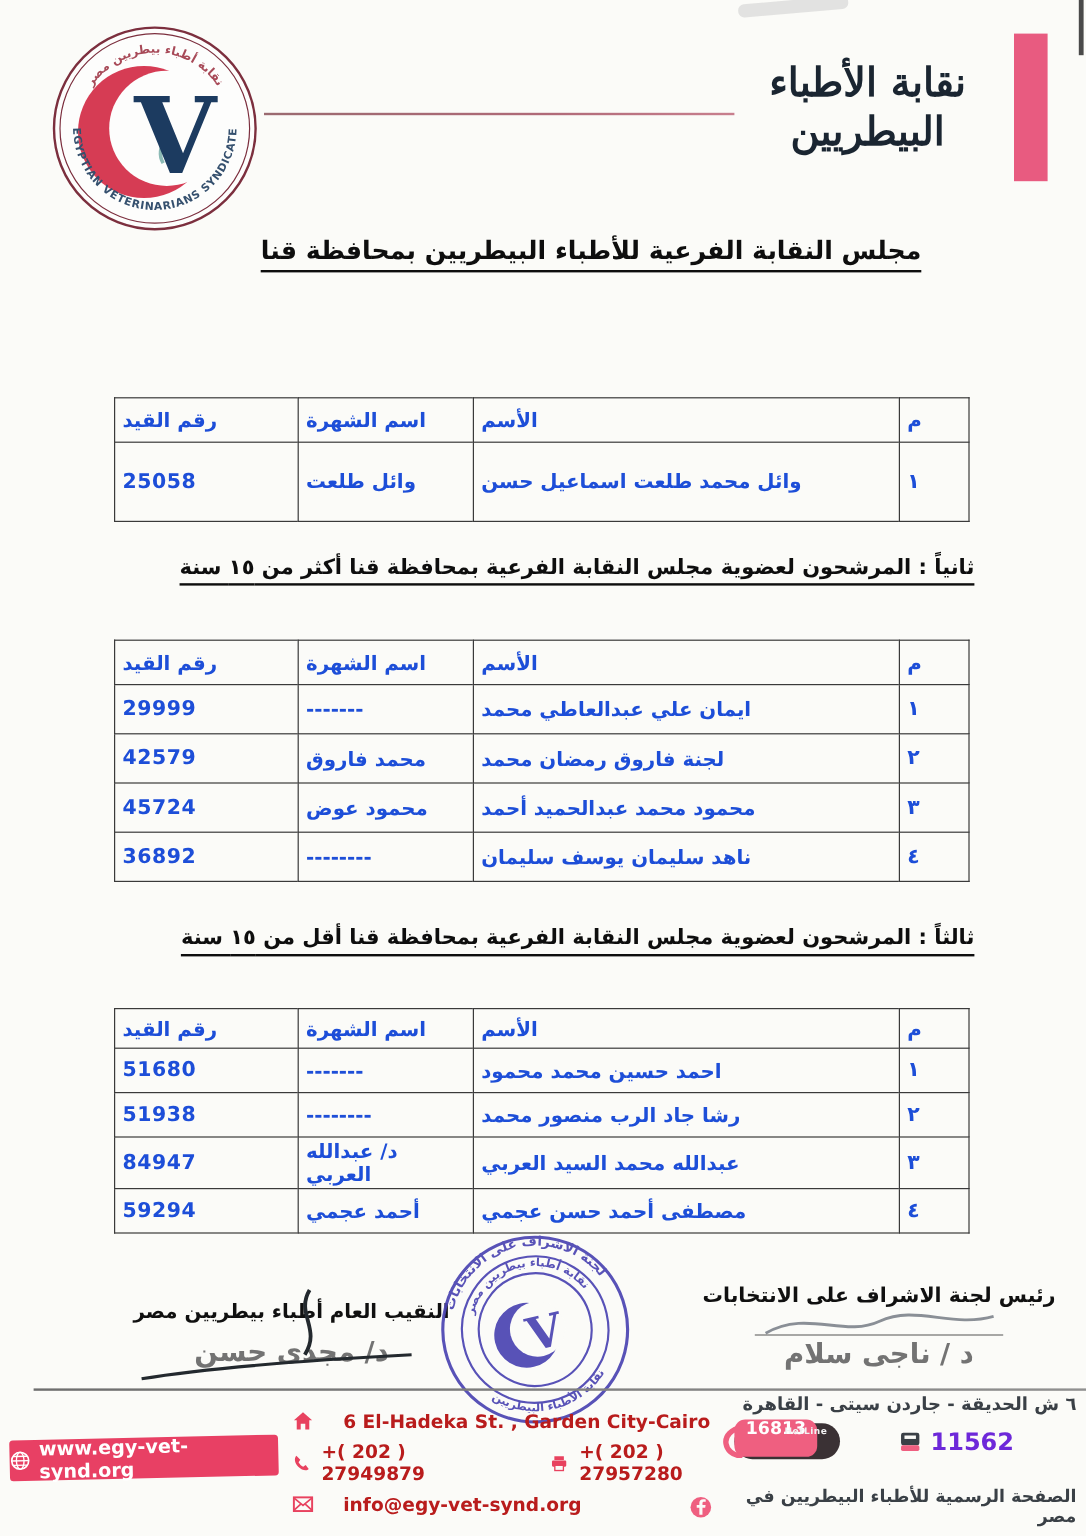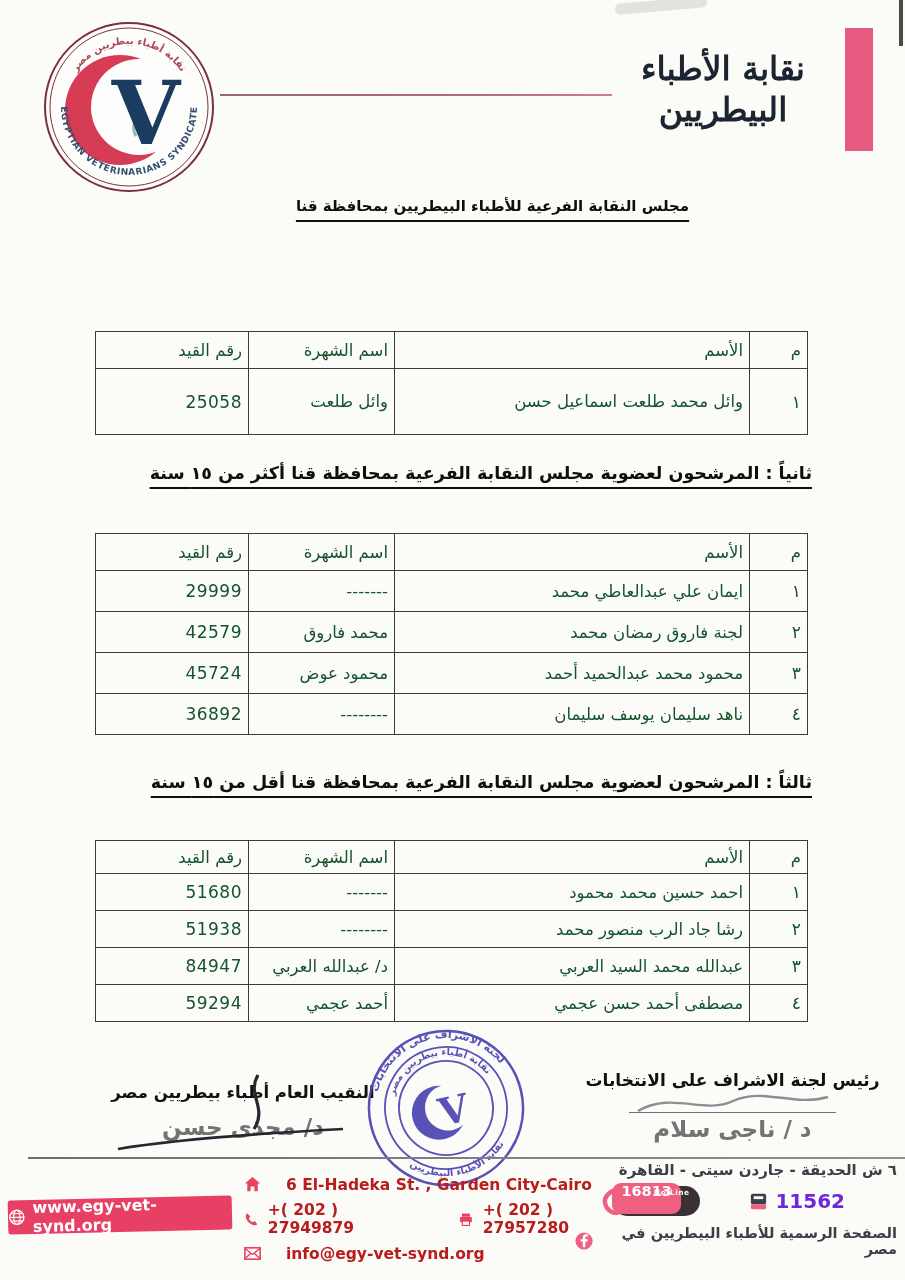--- a/index.html
+++ b/index.html
@@ -21,35 +21,35 @@
     font-size:33px; line-height:1.25; color:#1a2531;
   }
   .pink-bar { position:absolute; left:845px; top:28px; width:28px; height:123px; background:#e85b80; }
   .edge-mark { position:absolute; left:899px; top:0; width:4px; height:46px; background:#4a4a4a; }
   .smudge { position:absolute; left:615px; top:0; width:92px; height:11px; background:#cdcdcd;
     opacity:.55; transform:rotate(-5deg); border-radius:5px; }
 
   
   .doc-title {
     position:absolute; left:80px; right:0; top:197px; text-align:center;
-    direction:rtl; font-weight:800; font-size:15px; color:#0e0e0e;
+    direction:rtl; font-weight:800; font-size:21px; color:#0e0e0e;
     text-decoration:underline; text-underline-offset:9px; text-decoration-thickness:2px;
   }
   .sec-heading {
     position:absolute; right:93px; direction:rtl; font-weight:800; color:#0e0e0e;
     font-size:17.5px; text-decoration:underline; text-underline-offset:8px;
     text-decoration-thickness:1.6px;
   }
   #h1 { top:260px; } #h2 { top:463px; } #h3 { top:772px; }
 
   
   table.roster { position:absolute; left:95px; width:712px; border-collapse:collapse;
     direction:rtl; table-layout:fixed; }
-  .roster th, .roster td { border:1.6px solid #3a3a3a; text-align:right;
-    vertical-align:middle; font-weight:400; color:#14532d; padding:2px 6px; }
+  .roster th, .roster td { border:1.6px solid #3a3a3a; text-align:left;
+    vertical-align:middle; font-weight:700; color:#1d4ed8; padding:2px 6px; }
   .roster th { font-size:16.5px; }
   .roster td.name, .roster td.known { font-size:16.5px; }
   .roster td.no { font-size:17px; }
   .roster td.reg { font-size:17px; letter-spacing:.5px; }
   #t1 { top:331px; } #t1 thead tr { height:37px; } #t1 tbody tr { height:66px; }
   #t2 { top:533px; } #t2 thead tr { height:37px; } #t2 tbody tr { height:41px; }
   #t3 { top:840px; } #t3 thead tr { height:33px; } #t3 tbody tr { height:37px; }
 
   
   .sig-right { position:absolute; left:560px; top:1070px; width:345px; direction:rtl; text-align:center; }
@@ -69,21 +69,21 @@
   .footer-divider { position:absolute; left:28px; right:0; top:1157px; height:2px;
     background:linear-gradient(90deg,#6e6e6e,#909090); }
   .footer-mid { position:absolute; left:243px; top:1168px; width:375px; }
   .fm-row { display:flex; align-items:center; gap:24px; margin-top:7px;
     font-weight:700; font-size:15.5px; color:#b91c1c; }
   .fm-pair { display:flex; align-items:center; gap:9px; }
   .fm-gap { width:8px; }
   .footer-right { position:absolute; right:8px; top:1161px; width:322px; direction:rtl; }
   .fr-address { font-weight:700; font-size:15px; color:#3a4046; text-align:right; }
   .fr-row2 { display:flex; align-items:center; gap:48px; margin-top:7px; padding-right:52px; }
-  .fr-row3 { display:flex; align-items:center; gap:21px; margin-top:9px;
+  .fr-row3 { display:flex; align-items:center; gap:21px; margin-top:24px;
     font-weight:700; font-size:14.5px; color:#3a4046; }
   .fax-group { display:flex; align-items:center; gap:6px; direction:ltr;
     font-weight:800; font-size:20px; color:#6d28d9; }
   .hotline { position:relative; width:88px; height:30px; background:#3a3134;
     border-radius:15px; display:flex; align-items:flex-end; justify-content:flex-end; }
   .hotline .label { position:absolute; top:2px; right:11px; font-size:7.5px;
     color:#f2f2f2; font-weight:700; letter-spacing:.4px; }
   .hotline .num { background:#ef5f80; color:#fff; font-weight:800; font-size:14.5px;
     border-radius:9px; padding:1px 9px 14px; margin-bottom:2px; line-height:1.1; }
   .hotline .ph { position:absolute; left:-11px; top:1px; }

